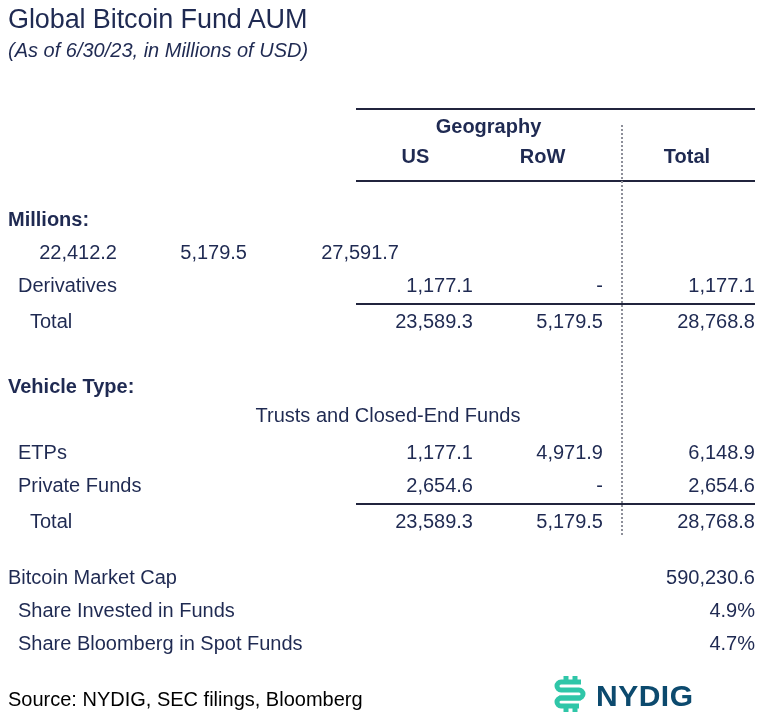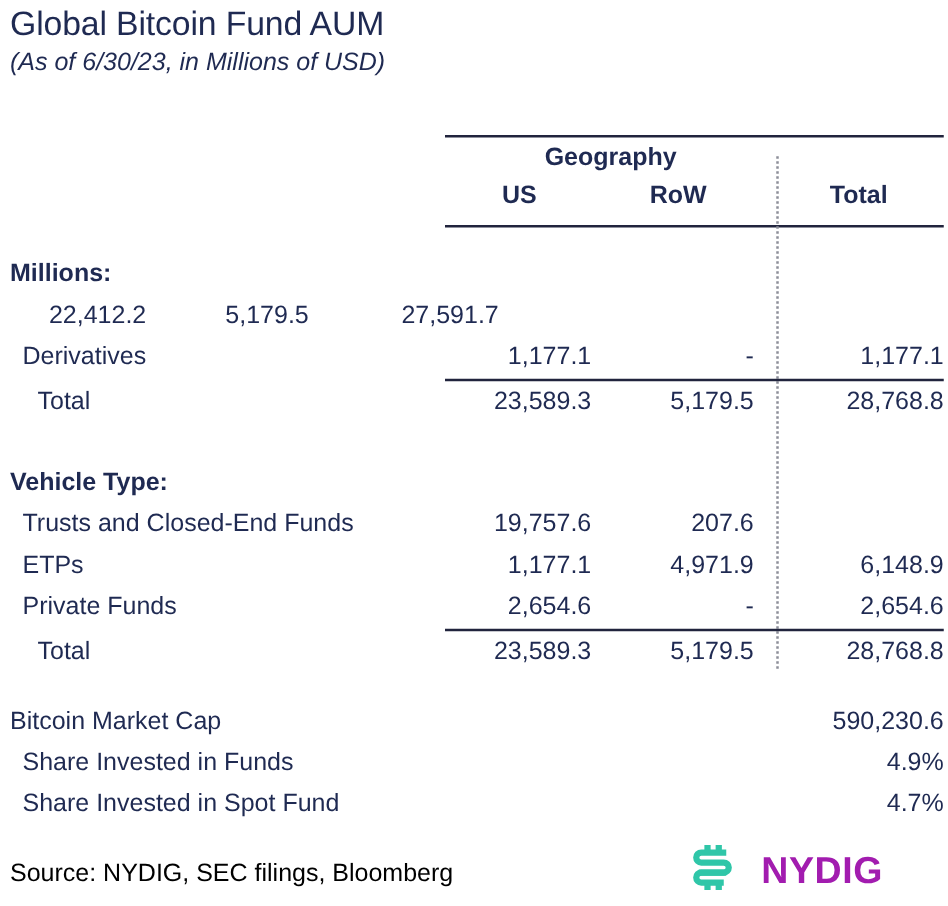--- a/index.html
+++ b/index.html
@@ -116,23 +116,22 @@
     left: 548px;
     top: 672px;
     display: flex;
     align-items: center;
     gap: 4px;
   }
   #nydig-wordmark {
     font-size: 30px;
     font-weight: bold;
     letter-spacing: 0.5px;
-    color: #a21caf;
+    color: #0c4a6e;
     line-height: 1;
-    margin-left: 13px;
   }
 </style>
 </head>
 <body>
 
 <div id="title-block">
   <div id="page-title">Global Bitcoin Fund AUM</div>
   <div id="page-subtitle">(As of 6/30/23, in Millions of USD)</div>
 </div>
 
@@ -173,21 +172,21 @@
     <div class="label indent-2">Total</div>
     <div class="num col-us">23,589.3</div>
     <div class="num col-row">5,179.5</div>
     <div class="num col-total">28,768.8</div>
   </div>
 
   <div class="trow" style="top:271px;">
     <div class="label section">Vehicle Type:</div>
   </div>
 
-  <div class="trow" style="top:304px;">
+  <div class="trow" style="top:304px;flex-direction:column;">
     <div class="label indent-1">Trusts and Closed-End Funds</div>
     <div class="num col-us">19,757.6</div>
     <div class="num col-row">207.6</div>
   </div>
 
   <div class="trow" style="top:337px;">
     <div class="label indent-1">ETPs</div>
     <div class="num col-us">1,177.1</div>
     <div class="num col-row">4,971.9</div>
     <div class="num col-total">6,148.9</div>
@@ -217,21 +216,21 @@
   </div>
 
   <div class="trow" style="top:495px;">
     <div class="label indent-1">Share Invested in Funds</div>
     <div class="num col-us"></div>
     <div class="num col-row"></div>
     <div class="num col-total">4.9%</div>
   </div>
 
   <div class="trow" style="top:528px;">
-    <div class="label indent-1">Share Invested in Spot Fund</div>
+    <div class="label indent-1">Share Bloomberg in Spot Funds</div>
     <div class="num col-us"></div>
     <div class="num col-row"></div>
     <div class="num col-total">4.7%</div>
   </div>
 
 </div>
 
 <div id="footer-source">Source: NYDIG, SEC filings, Bloomberg</div>
 
 <div id="nydig-logo">

